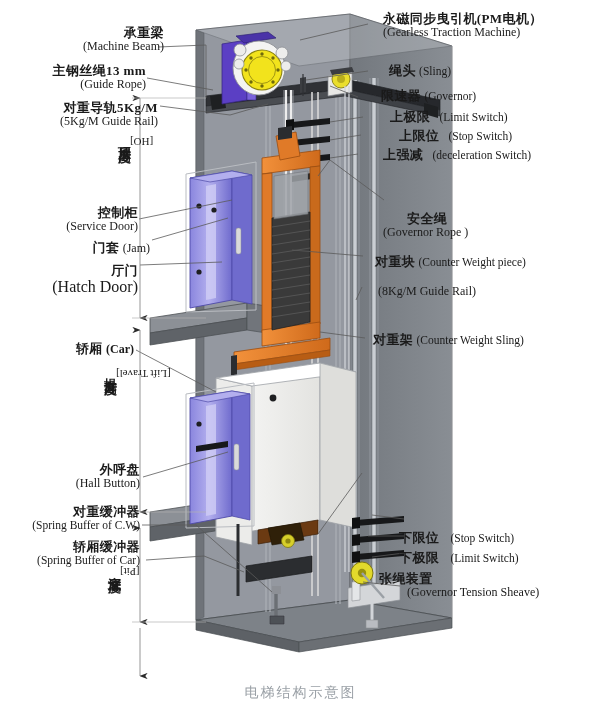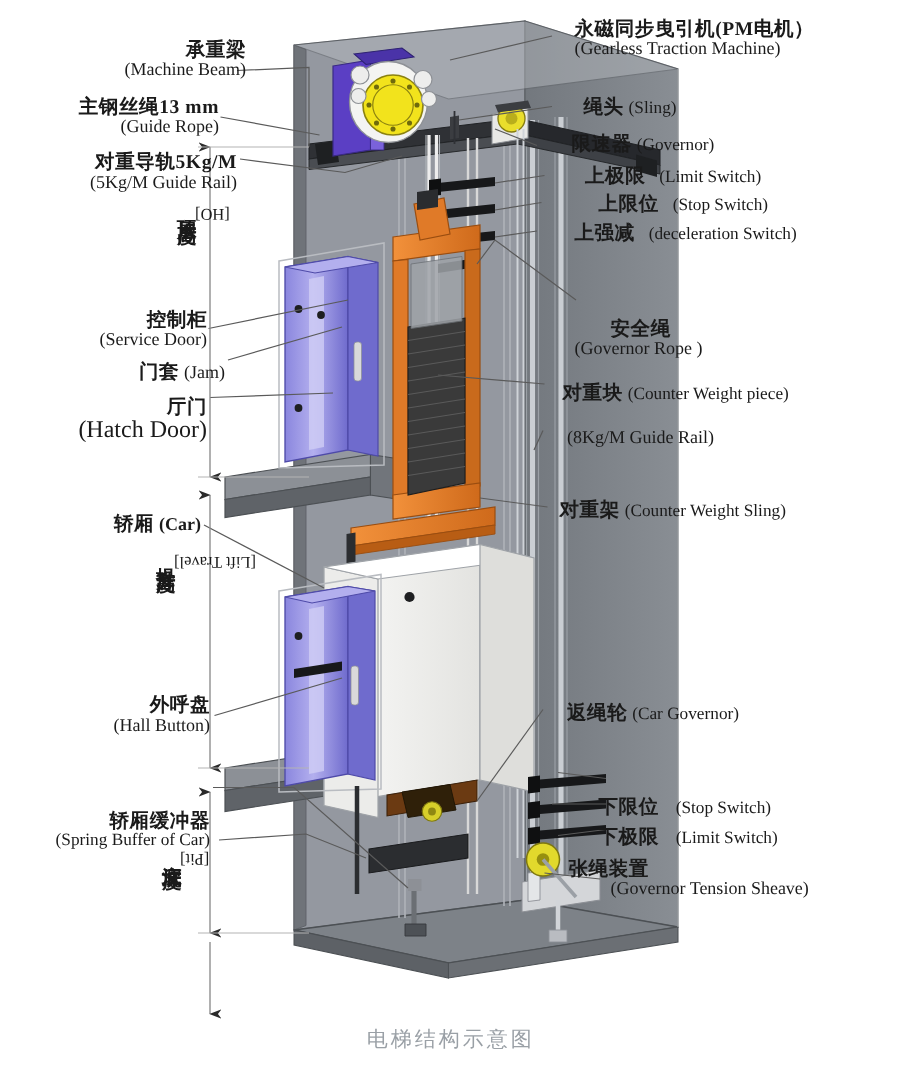--- a/index.html
+++ b/index.html
@@ -347,20 +347,24 @@
 <div class="lbl ralign inline" style="left:20px;top:342px;width:114px;font-size:13px;">
   <span class="cn">轿厢</span>
   <span class="en" style="font-size:12px;font-weight:bold;">(Car)</span>
 </div>
 
 <div class="lbl ralign" style="left:20px;top:463px;width:120px;font-size:13px;">
   <span class="cn">外呼盘</span>
   <span class="en" style="font-size:12px;">(Hall Button)</span>
 </div>
 
+<div class="lbl ralign" style="left:2px;top:505px;width:138px;font-size:13px;">
+  <span class="cn">对重缓冲器</span>
+  <span class="en" style="font-size:11.5px;">(Spring Buffer of C.W)</span>
+</div>
 
 <div class="lbl ralign" style="left:6px;top:540px;width:134px;font-size:13px;">
   <span class="cn">轿厢缓冲器</span>
   <span class="en" style="font-size:11.5px;">(Spring Buffer of Car)</span>
 </div>
 
 <div class="lbl lalign" style="left:383px;top:12px;width:216px;font-size:13px;">
   <span class="cn">永磁同步曳引机(PM电机）</span>
   <span class="en" style="font-size:12px;">(Gearless Traction Machine)</span>
 </div>
@@ -402,24 +406,20 @@
 
 <div class="lbl lalign" style="left:378px;top:285px;width:200px;font-size:13px;">
   <span class="en" style="font-size:12px;">(8Kg/M Guide Rail)</span>
 </div>
 
 <div class="lbl lalign inline" style="left:373px;top:333px;width:226px;font-size:13px;">
   <span class="cn">对重架</span>
   <span class="en" style="font-size:11.5px;">(Counter Weight Sling)</span>
 </div>
 
-<div class="lbl lalign inline" style="left:378px;top:468px;width:212px;font-size:13px;">
-  <span class="cn">返绳轮</span>
-  <span class="en" style="font-size:11.5px;">(Car Governor)</span>
-</div>
 
 
 <div class="lbl lalign inline" style="left:399px;top:531px;width:206px;font-size:13px;">
   <span class="cn">下限位</span>
   <span class="en" style="font-size:11.5px;padding-left:8px;">(Stop Switch)</span>
 </div>
 
 <div class="lbl lalign inline" style="left:399px;top:551px;width:206px;font-size:13px;">
   <span class="cn">下极限</span>
   <span class="en" style="font-size:11.5px;padding-left:8px;">(Limit Switch)</span>

